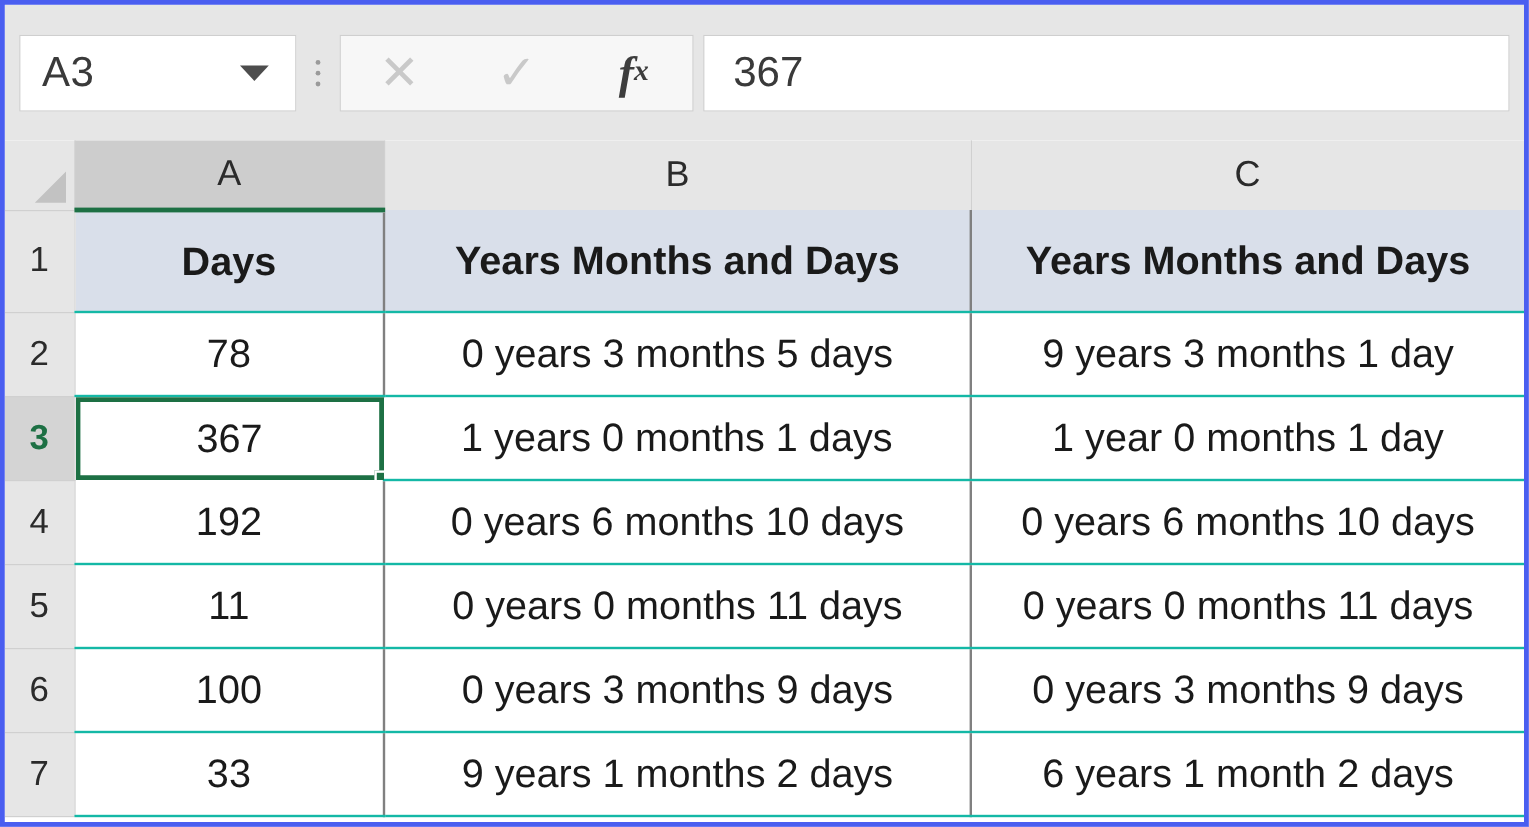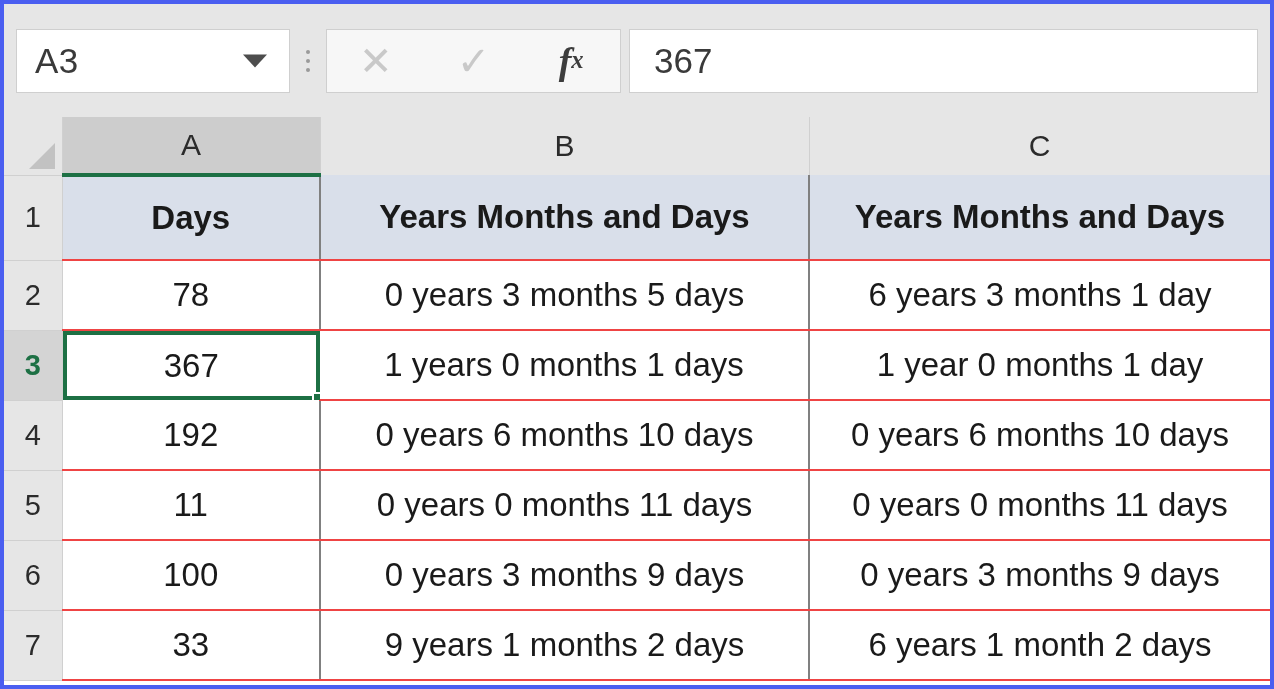--- a/index.html
+++ b/index.html
@@ -26,21 +26,21 @@
     position: absolute;
     left: 0; top: 0; right: 0;
     height: 113px;
     background: #e6e6e6;
     display: flex;
     align-items: center;
     padding: 0 6px;
   }
 
   .name-box {
-    width: 274px;
+    width: 231px;
     height: 64px;
     margin-left: 6px;
     background: #ffffff;
     border: 1px solid #cfcfcf;
     display: flex;
     align-items: center;
     position: relative;
     flex: none;
   }
   .name-box-text {
@@ -182,21 +182,21 @@
   }
 
   
   td.cell {
     background: #ffffff;
     text-align: center;
     vertical-align: middle;
     font-size: 33px;
     color: #1a1a1a;
     border-right: 2px solid #808080;
-    border-bottom: 2px solid #ef4444;
+    border-bottom: 2px solid #14b8a6;
     white-space: nowrap;
     overflow: hidden;
   }
   td.cell.last-col { border-right: none; }
 
   tr.header-row { height: 85px; }
   tr.header-row td.cell {
     background: #d9dfea;
     font-weight: 700;
     font-size: 33px;
@@ -273,21 +273,21 @@
         <td class="rowhead">1</td>
         <td class="cell">Days</td>
         <td class="cell">Years Months and Days</td>
         <td class="cell last-col">Years Months and Days</td>
       </tr>
 
       <tr class="data-row">
         <td class="rowhead">2</td>
         <td class="cell">78</td>
         <td class="cell">0 years 3 months 5 days</td>
-        <td class="cell last-col">6 years 3 months 1 day</td>
+        <td class="cell last-col">9 years 3 months 1 day</td>
       </tr>
 
       <tr class="data-row">
         <td class="rowhead active">3</td>
         <td class="cell selected">
           <span>367</span>
           <span class="fill-handle"></span>
         </td>
         <td class="cell">1 years 0 months 1 days</td>
         <td class="cell last-col">1 year 0 months 1 day</td>

